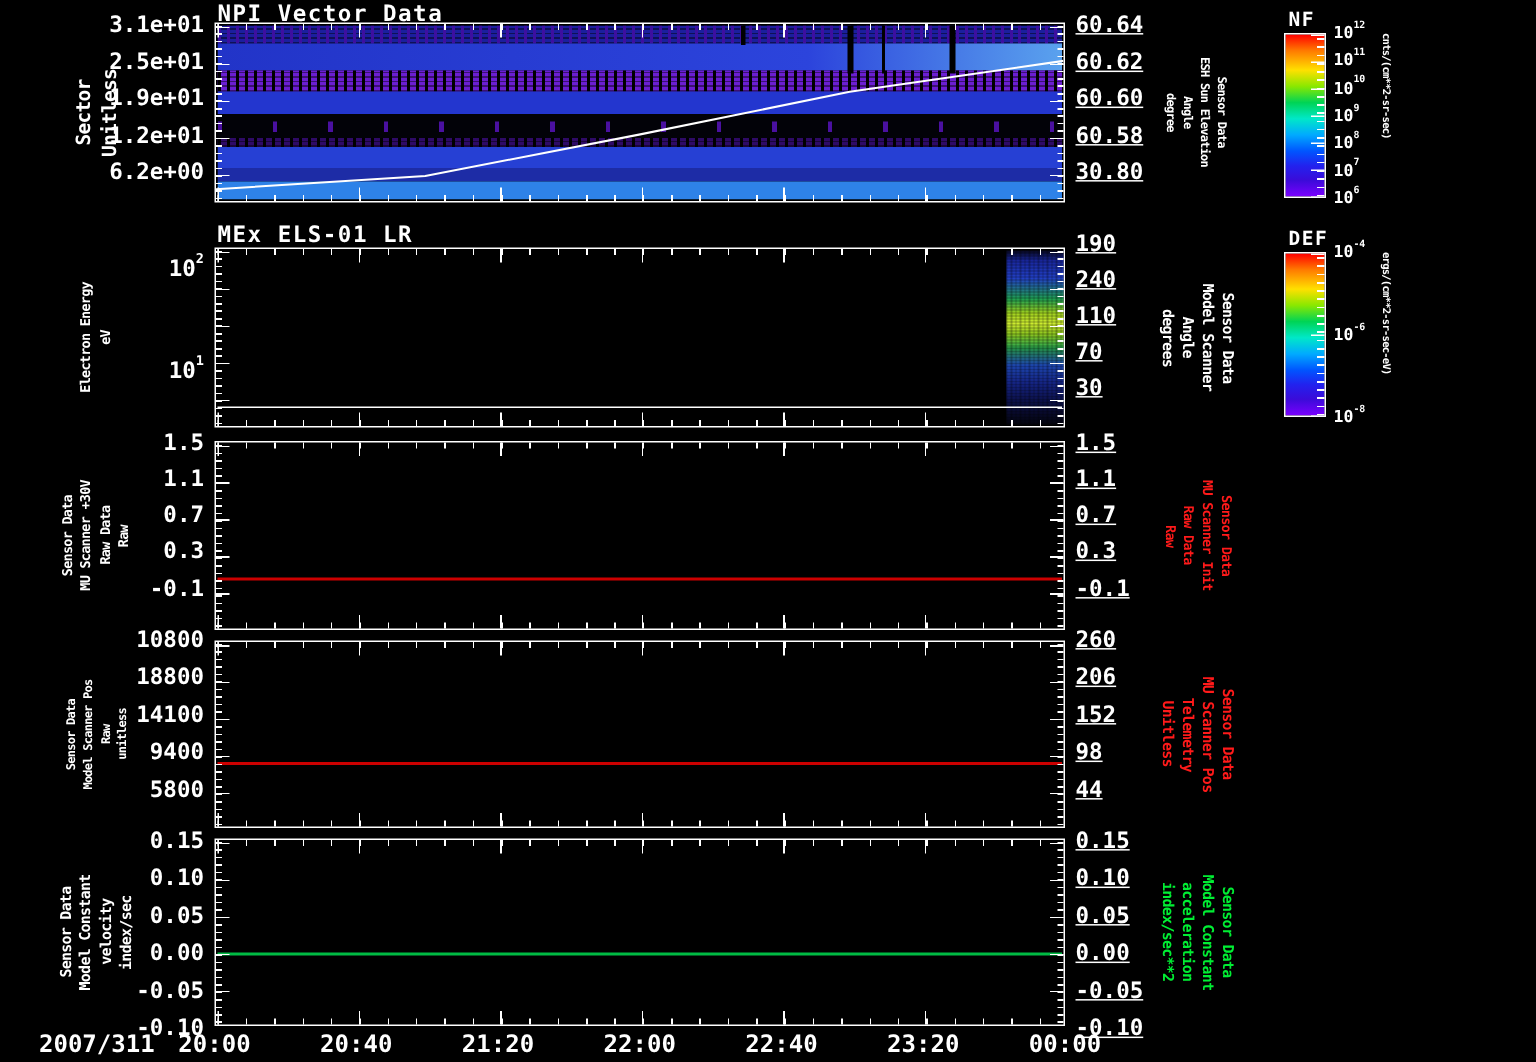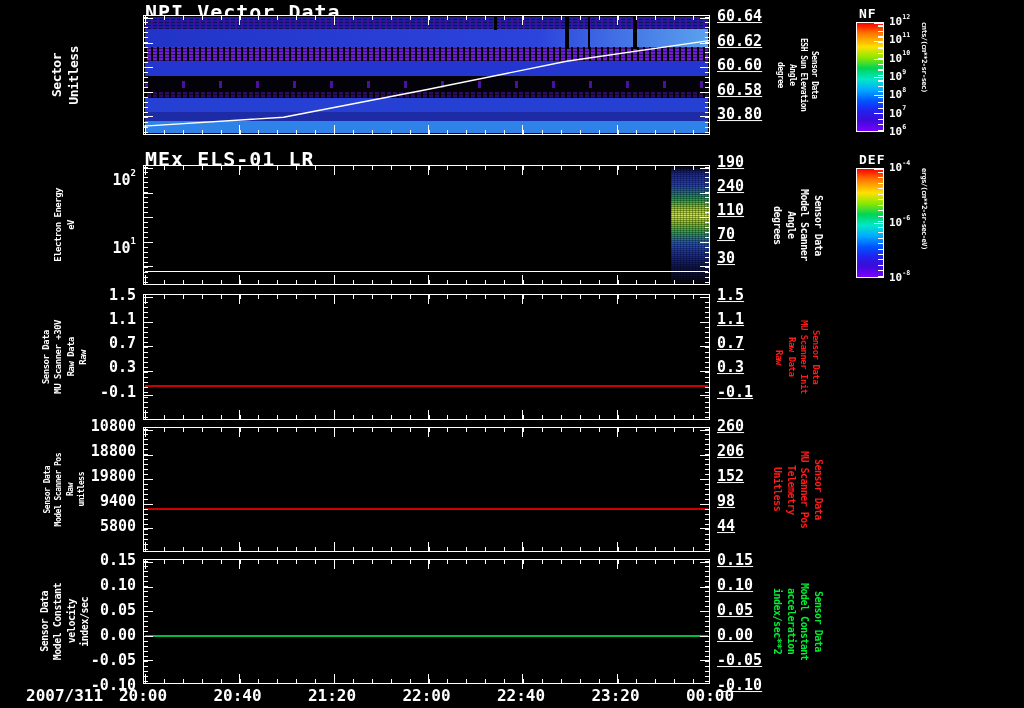--- a/index.html
+++ b/index.html
@@ -1,18 +1,18 @@
 <!DOCTYPE html>
 <html><head>
 <meta charset="utf-8">
 <style>
   html,body{margin:0;padding:0;background:#000;}
   #screen{position:relative;width:1024px;height:708px;background:#000;overflow:hidden;
           font-family:"DejaVu Sans Mono",monospace;font-weight:bold;color:#fff;}
-  .ptitle{position:absolute;left:145px;font-size:20px;letter-spacing:1px;white-space:nowrap;}
+  .ptitle{position:absolute;left:145px;font-size:15px;letter-spacing:1px;white-space:nowrap;}
   .panel{position:absolute;left:0;width:1024px;}
   .frame{position:absolute;left:143px;width:567px;top:0;height:100%;
          border:1px solid #fff;box-sizing:border-box;background:#000;}
   .bands{position:absolute;inset:1px;display:flex;flex-direction:column;overflow:hidden;}
   .band{width:100%;position:relative;}
   .yl{position:absolute;left:46px;width:90px;top:0;height:100%;}
   .yr{position:absolute;left:717px;width:75px;top:0;height:100%;}
   .ticklab{position:absolute;font-size:15px;line-height:1;transform:translateY(-53%);white-space:nowrap;}
   .yl .ticklab{right:0;}
   .yr .ticklab{left:0;text-decoration:underline;}
@@ -73,20 +73,27 @@
         </svg>
         <div class="strip" style="left: 1px; right: 1px; top: 0px; height: 4px; background: repeating-linear-gradient(90deg, rgb(255, 255, 255) 0px, rgb(255, 255, 255) 1px, transparent 1px, transparent 18.9px);"></div>
         <div class="strip" style="left: 1px; right: 1px; top: 0px; height: 9px; background: repeating-linear-gradient(90deg, rgb(255, 255, 255) 0px, rgb(255, 255, 255) 1px, transparent 1px, transparent 94.3px);"></div>
         <div class="strip" style="left: 1px; right: 1px; bottom: 0px; height: 4px; background: repeating-linear-gradient(90deg, rgb(255, 255, 255) 0px, rgb(255, 255, 255) 1px, transparent 1px, transparent 18.9px);"></div>
         <div class="strip" style="left: 1px; right: 1px; bottom: 0px; height: 9px; background: repeating-linear-gradient(90deg, rgb(255, 255, 255) 0px, rgb(255, 255, 255) 1px, transparent 1px, transparent 94.3px);"></div>
         <div class="strip" style="top: 1px; bottom: 1px; left: 0px; width: 4px; background: repeating-linear-gradient(0deg, rgb(255, 255, 255) 0px, rgb(255, 255, 255) 1px, transparent 1px, transparent 5px);"></div>
         <div class="strip" style="top: 2px; bottom: 1px; left: 0px; width: 9px; background: repeating-linear-gradient(rgb(255, 255, 255) 0px, rgb(255, 255, 255) 1px, transparent 1px, transparent 24.6px);"></div>
         <div class="strip" style="top: 1px; bottom: 1px; right: 0px; width: 4px; background: repeating-linear-gradient(0deg, rgb(255, 255, 255) 0px, rgb(255, 255, 255) 1px, transparent 1px, transparent 5px);"></div>
         <div class="strip" style="top: 2px; bottom: 1px; right: 0px; width: 9px; background: repeating-linear-gradient(rgb(255, 255, 255) 0px, rgb(255, 255, 255) 1px, transparent 1px, transparent 24.6px);"></div>
       </div>
+      <div class="yl">
+        <span class="ticklab" style="top: 2%;">3.1e+01</span>
+        <span class="ticklab" style="top: 22.4%;">2.5e+01</span>
+        <span class="ticklab" style="top: 42.8%;">1.9e+01</span>
+        <span class="ticklab" style="top: 63.2%;">1.2e+01</span>
+        <span class="ticklab" style="top: 83.6%;">6.2e+00</span>
+      </div>
       <div class="yr">
         <span class="ticklab" style="top: 2%;">60.64</span>
         <span class="ticklab" style="top: 22.4%;">60.62</span>
         <span class="ticklab" style="top: 42.8%;">60.60</span>
         <span class="ticklab" style="top: 63.2%;">60.58</span>
         <span class="ticklab" style="top: 83.6%;">30.80</span>
       </div>
       <div class="lt">
         <span class="vline vtext-up" style="color: rgb(255, 255, 255); font-size: 13px;">Sector</span>
         <span class="vline vtext-up" style="color: rgb(255, 255, 255); font-size: 13px;">Unitless</span>
@@ -180,21 +187,21 @@
         <div class="strip" style="left: 1px; right: 1px; bottom: 0px; height: 4px; background: repeating-linear-gradient(90deg, rgb(255, 255, 255) 0px, rgb(255, 255, 255) 1px, transparent 1px, transparent 18.9px);"></div>
         <div class="strip" style="left: 1px; right: 1px; bottom: 0px; height: 9px; background: repeating-linear-gradient(90deg, rgb(255, 255, 255) 0px, rgb(255, 255, 255) 1px, transparent 1px, transparent 94.3px);"></div>
         <div class="strip" style="top: 1px; bottom: 1px; left: 0px; width: 4px; background: repeating-linear-gradient(0deg, rgb(255, 255, 255) 0px, rgb(255, 255, 255) 1px, transparent 1px, transparent 5px);"></div>
         <div class="strip" style="top: 2px; bottom: 1px; left: 0px; width: 9px; background: repeating-linear-gradient(rgb(255, 255, 255) 0px, rgb(255, 255, 255) 1px, transparent 1px, transparent 24.6px);"></div>
         <div class="strip" style="top: 1px; bottom: 1px; right: 0px; width: 4px; background: repeating-linear-gradient(0deg, rgb(255, 255, 255) 0px, rgb(255, 255, 255) 1px, transparent 1px, transparent 5px);"></div>
         <div class="strip" style="top: 2px; bottom: 1px; right: 0px; width: 9px; background: repeating-linear-gradient(rgb(255, 255, 255) 0px, rgb(255, 255, 255) 1px, transparent 1px, transparent 24.6px);"></div>
       </div>
       <div class="yl">
         <span class="ticklab" style="top: 0%;">10800</span>
         <span class="ticklab" style="top: 20%;">18800</span>
-        <span class="ticklab" style="top: 40%;">19800</span>
+        <span class="ticklab" style="top: 40%;">14100</span>
         <span class="ticklab" style="top: 60%;">9400</span>
         <span class="ticklab" style="top: 80%;">5800</span>
       </div>
       <div class="yr">
         <span class="ticklab" style="top: 0%;">260</span>
         <span class="ticklab" style="top: 20%;">206</span>
         <span class="ticklab" style="top: 40%;">152</span>
         <span class="ticklab" style="top: 60%;">98</span>
         <span class="ticklab" style="top: 80%;">44</span>
       </div>

